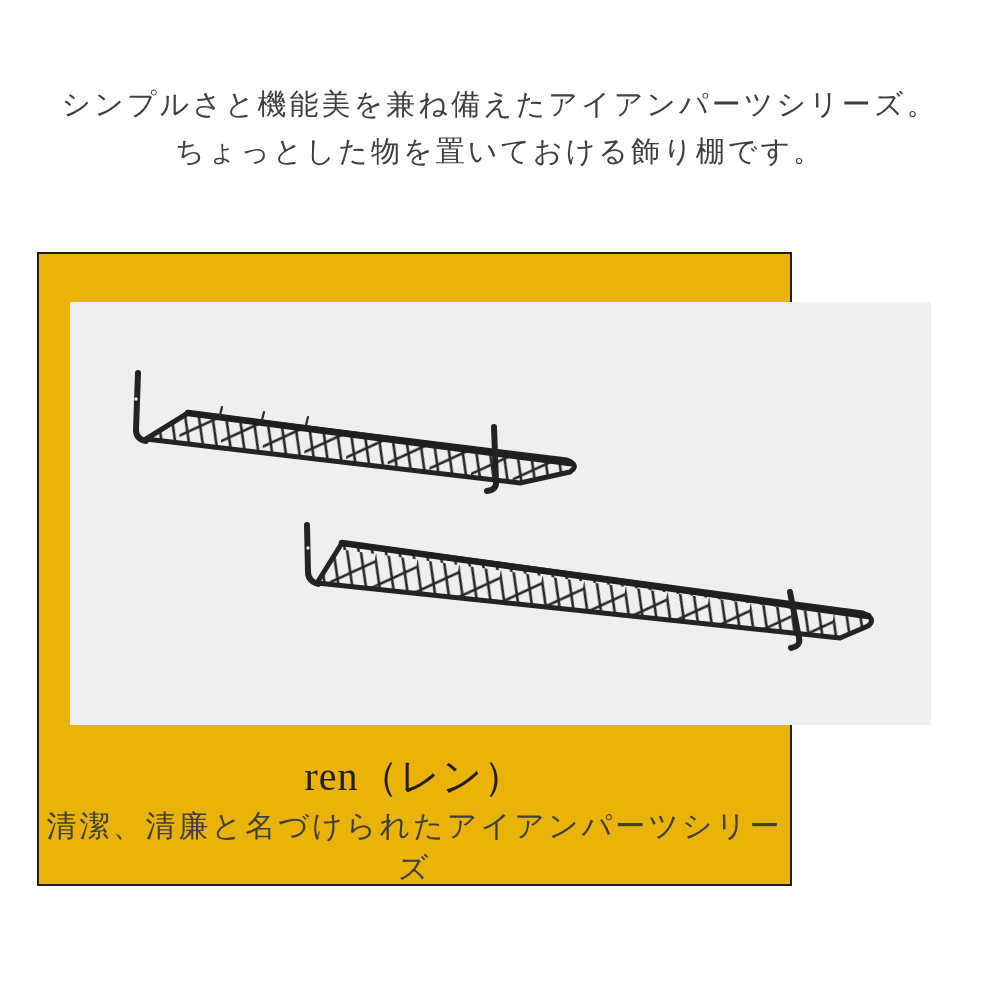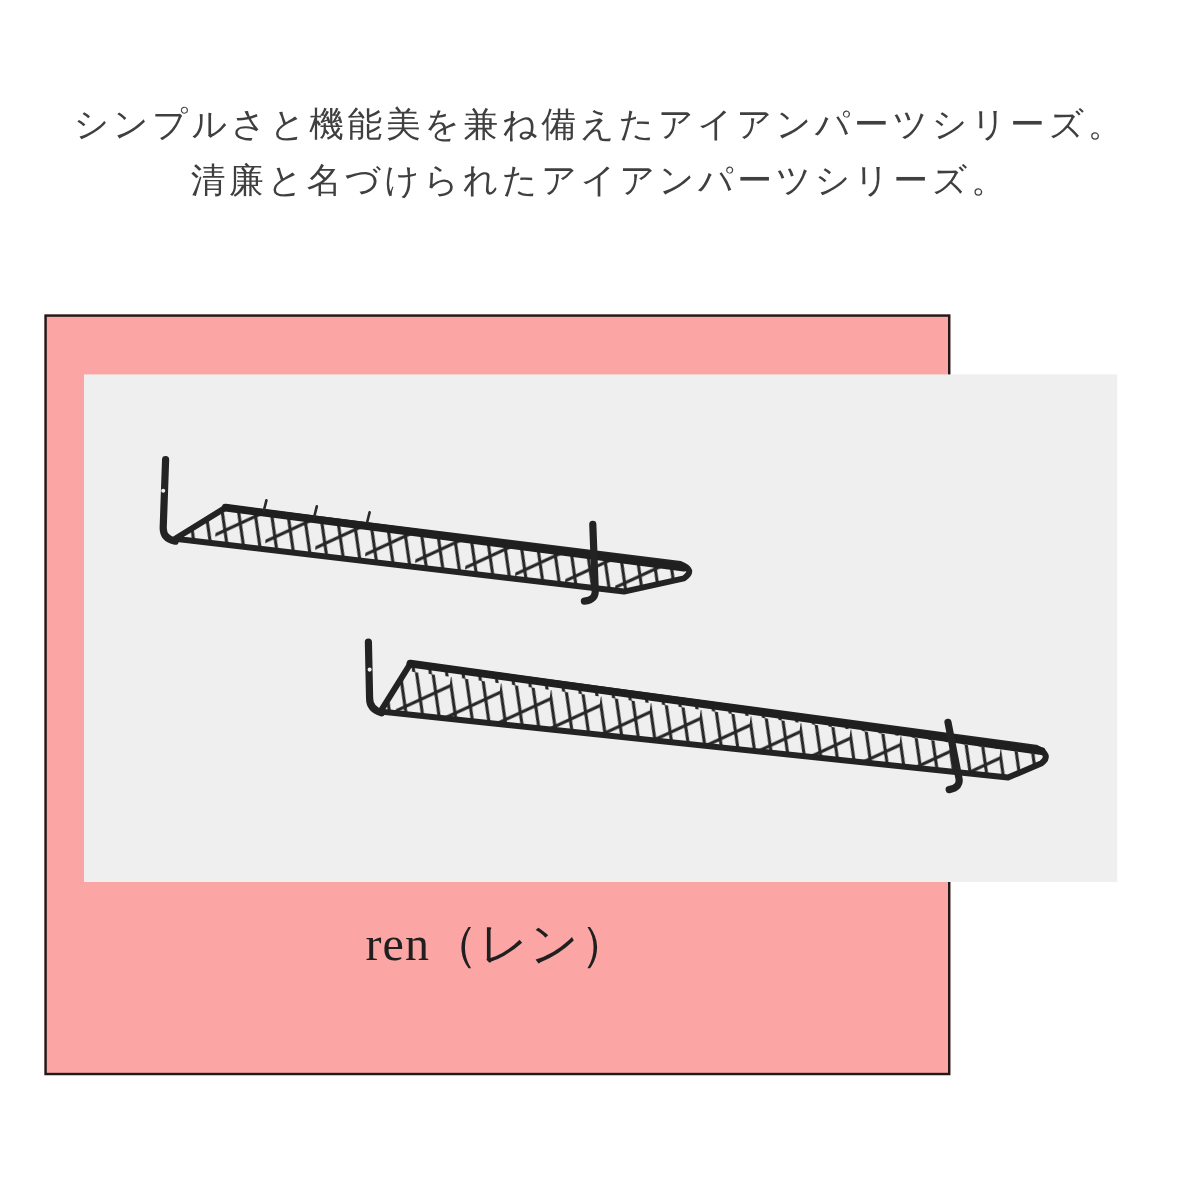--- a/index.html
+++ b/index.html
@@ -20,25 +20,25 @@
     font-size: 29px;
     line-height: 47px;
     letter-spacing: 3px;
     color: #3f3f3f;
   }
   .intro p { margin: 0; }
 
   
   .frame {
     position: absolute;
-    left: 37px; top: 262px;
+    left: 37px; top: 252px;
     width: 755px; height: 634px;
     border: 2px solid #1c1c1c;
     box-sizing: border-box;
-    background: #fca5a5;
+    background: #eab308;
   }
 
   .photo {
     position: absolute;
     left: 31px; top: 48px;
     width: 861px; height: 423px;
     background: #efefef;
   }
   .photo svg { display: block; width: 861px; height: 423px; }
 
@@ -63,21 +63,21 @@
     line-height: 42px;
     letter-spacing: 3px;
     color: #3f3f3f;
   }
 </style>
 </head>
 <body>
 
 <div class="intro">
   <p>シンプルさと機能美を兼ね備えたアイアンパーツシリーズ。</p>
-  <p>清廉と名づけられたアイアンパーツシリーズ。</p>
+  <p>ちょっとした物を置いておける飾り棚です。</p>
 </div>
 
 <div class="frame">
 
   <div class="photo">
     <svg viewBox="0 0 861 423" xmlns="http://www.w3.org/2000/svg">
       <defs>
         <pattern id="lat" width="42" height="42" patternUnits="userSpaceOnUse" patternTransform="rotate(7.5)">
           <g stroke="#262626" stroke-width="2.6" fill="none">
             <path d="M-2,-4 L12,46 M12,-4 L26,46 M26,-4 L40,46"></path>
@@ -109,13 +109,14 @@
         <path d="M237,223 L238,270 Q238,279 248,282" fill="none" stroke="#232323" stroke-width="6"></path>
         <circle cx="238" cy="246" r="1.7" fill="#efefef"></circle>
 
         <path d="M720,290 L729,336 Q731,344 721,346" fill="none" stroke="#232323" stroke-width="6"></path>
       </g>
     </svg>
   </div>
 
   <div class="series-title">ren（レン）</div>
 
+  <div class="series-subtitle">清潔、清廉と名づけられたアイアンパーツシリーズ</div>
 </div>
 
 </body></html>

